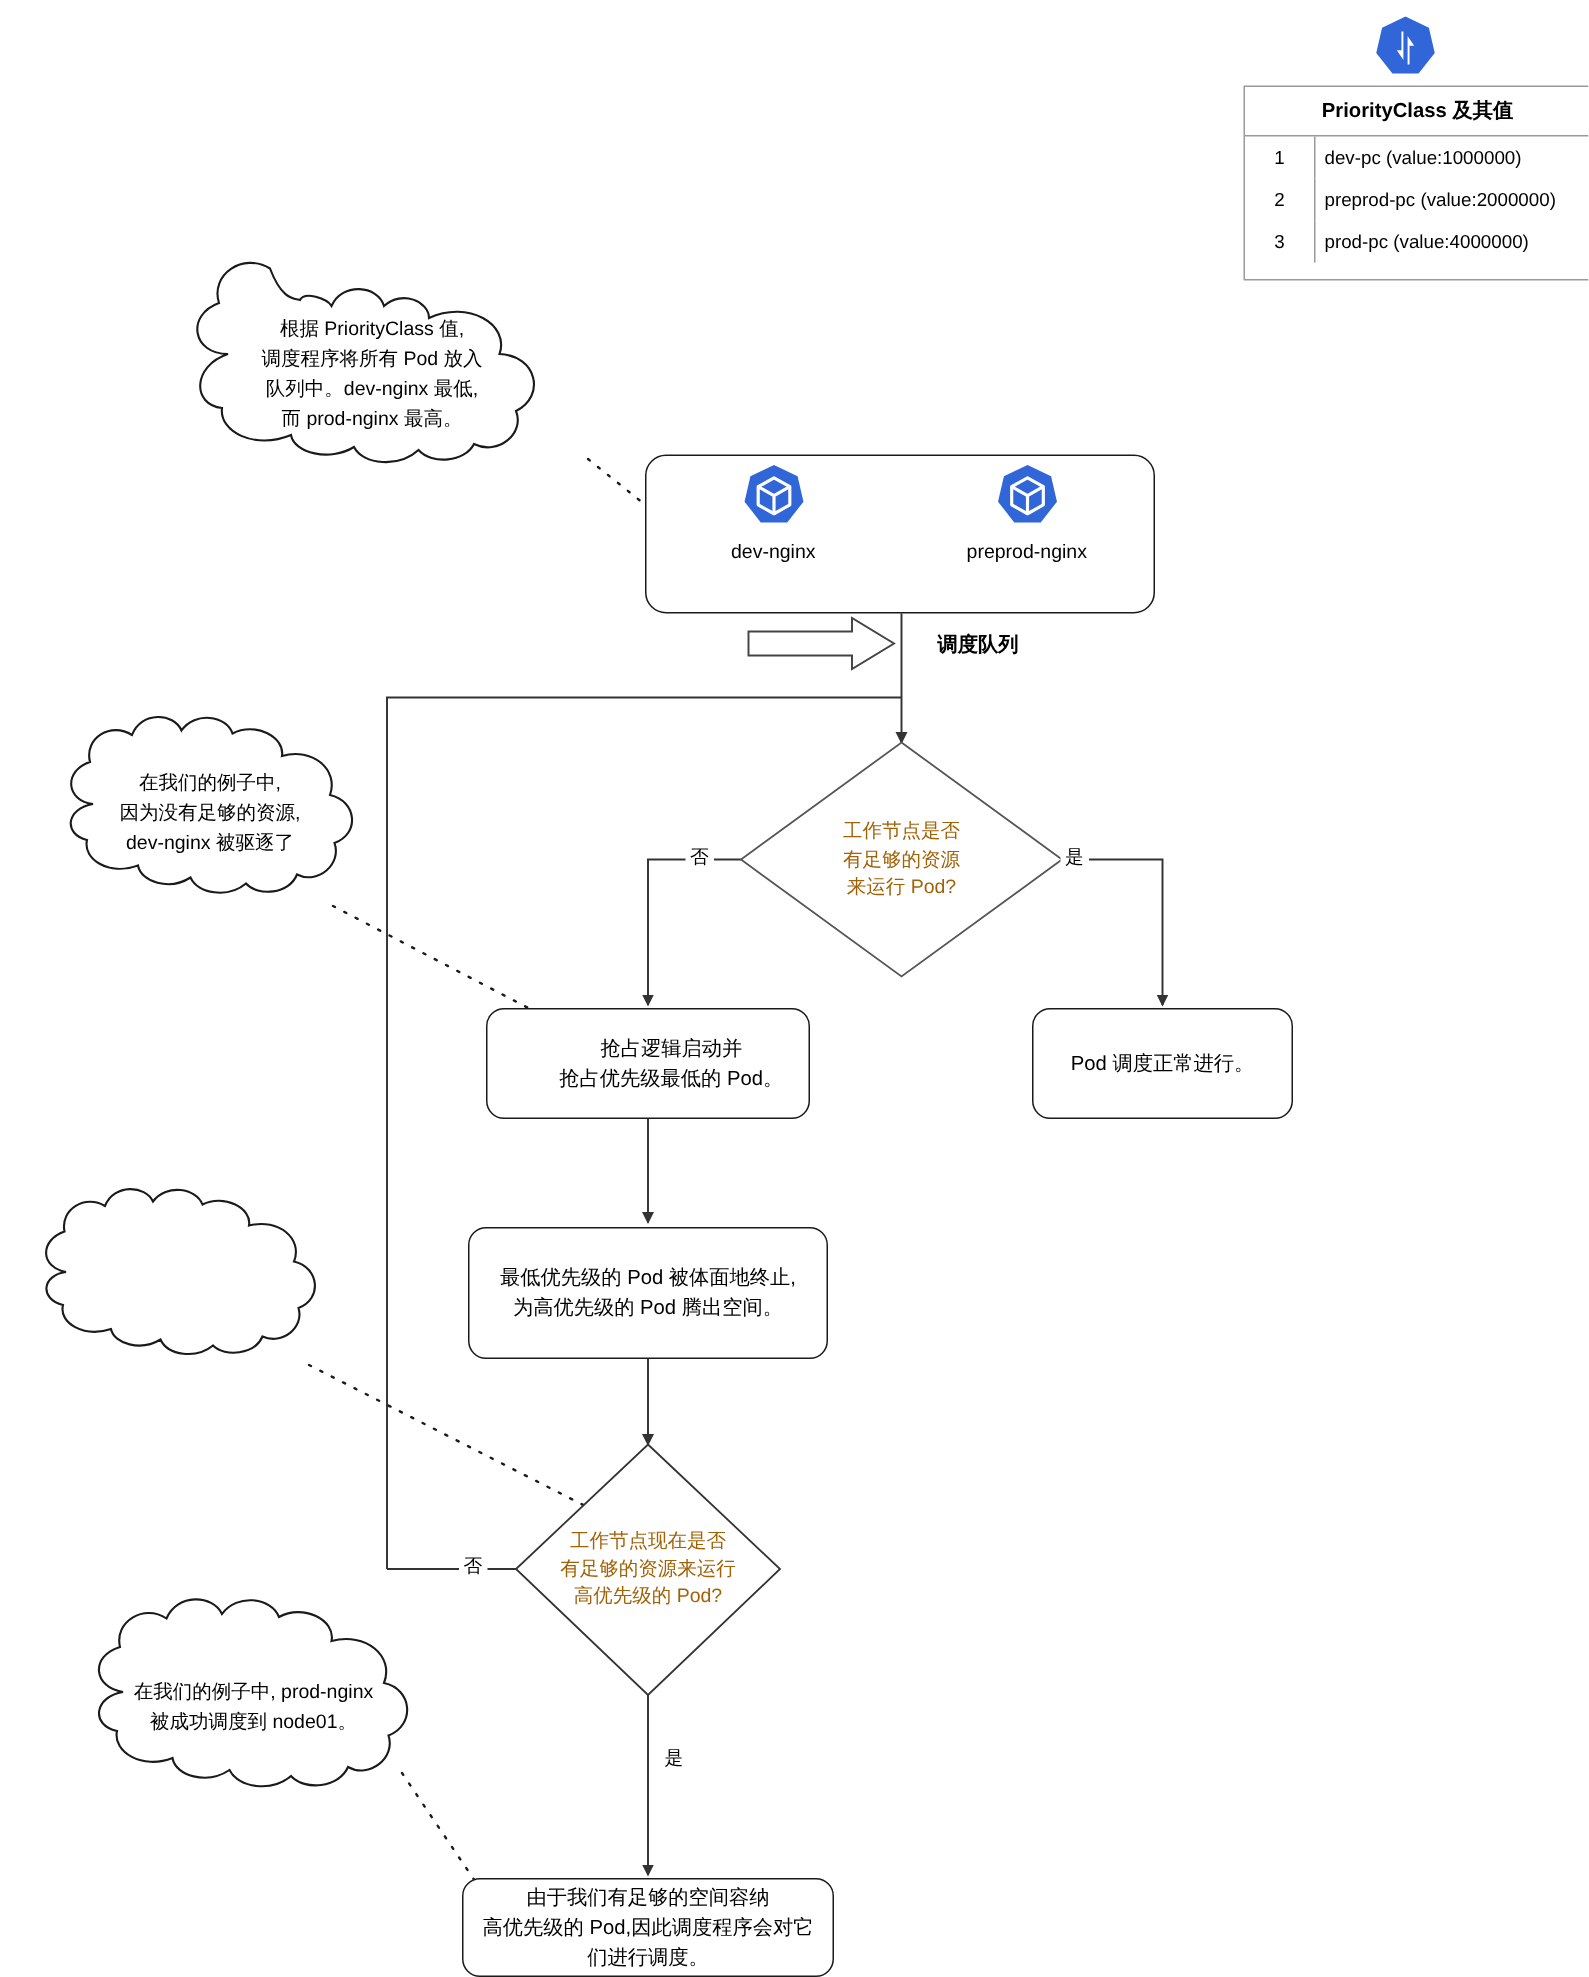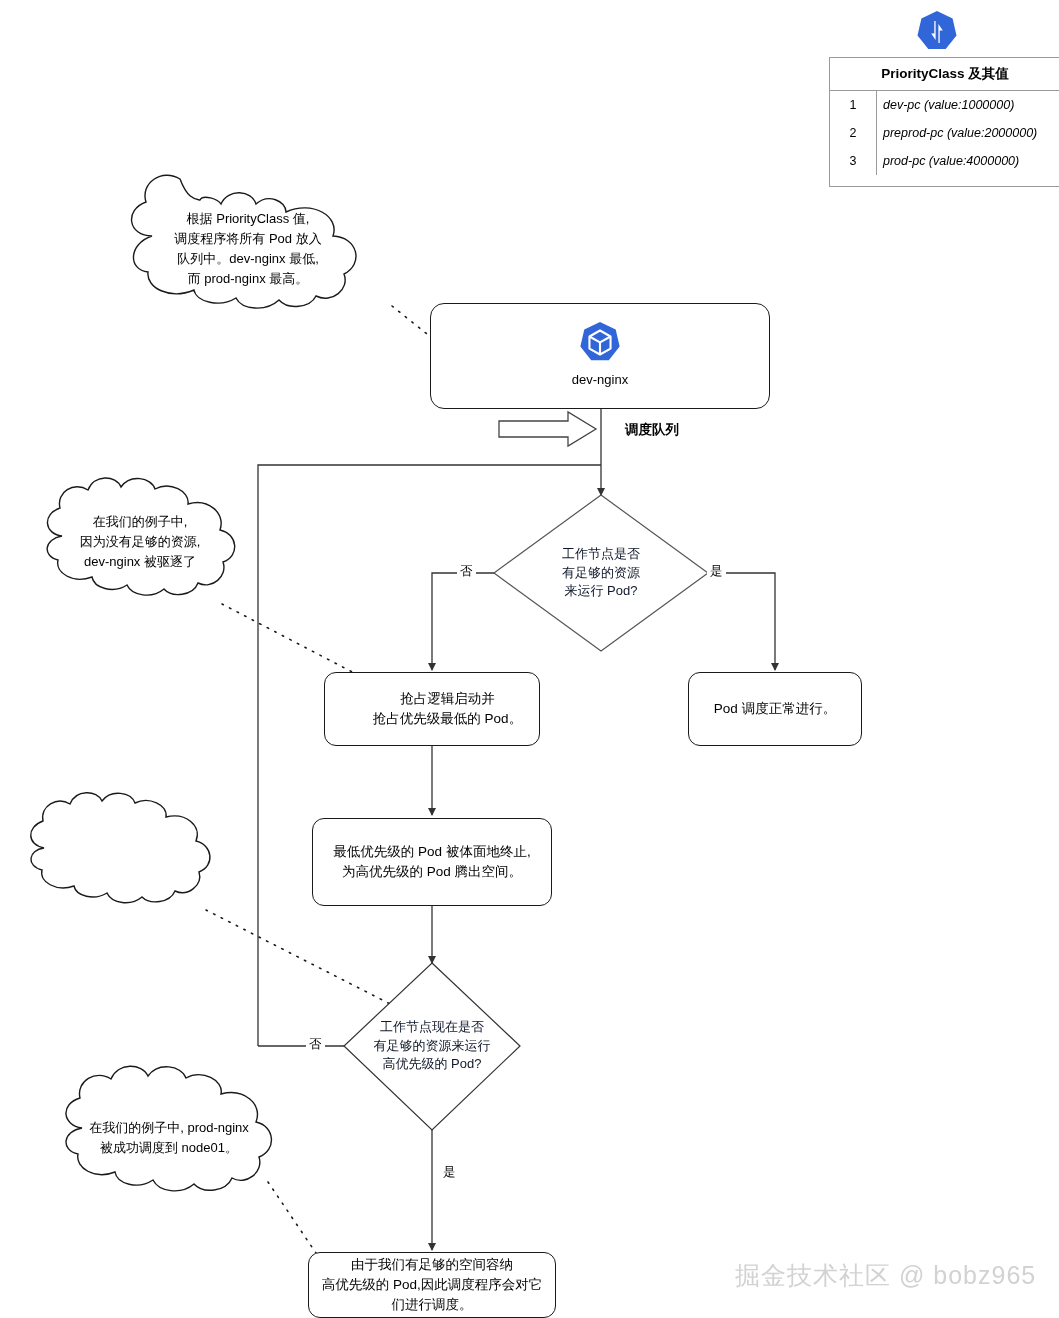--- a/index.html
+++ b/index.html
@@ -61,33 +61,33 @@
   .pc-table td{
     padding:7px 6px;
     font-size:12.5px;
     color:#000;
   }
   .pc-num{
     width:34px;
     text-align:center;
     border-right:1px solid #9a9a9a;
   }
-  .pc-val{padding-left:14px;font-style:italic;}
+  .pc-val{padding-left:14px;}
   
   .k8s-logo{position:absolute;}
   
   .pod-group{
     position:absolute;
     border:1.3px solid #1a1a1a;
     border-radius:14px;
     background:#fff;
     display:flex;
     align-items:flex-start;
     justify-content:space-around;
-    padding-top:16px;
+    padding-top:4px;
     box-sizing:border-box;
   }
   .pod{
     width:100px;
     display:flex;
     flex-direction:column;
     align-items:center;
   }
   .pod-label{
     margin-top:6px;
@@ -101,21 +101,21 @@
     position:absolute;
     left:0;top:0;
     width:100%;height:100%;
     display:flex;
     align-items:center;
     justify-content:center;
     text-align:center;
     font-size:13px;
     line-height:1.45;
     white-space:pre-line;
-    color:#0f172a;
+    color:#a16207;
   }
   
   .cloud{position:absolute;}
   .cloud-text{
     position:absolute;
     left:0;top:0;
     width:100%;height:100%;
     display:flex;
     align-items:center;
     justify-content:center;
@@ -301,20 +301,28 @@
 
     <div class="pod">
       <svg width="46" height="46" viewBox="0 0 48 48" xmlns="http://www.w3.org/2000/svg">
         <polygon points="24,2 40.4,9.9 44.5,27.6 33.2,42 14.8,42 3.5,27.6 7.6,9.9" fill="#3066D8"></polygon>
         <path d="M24,11 L35,17.2 L35,29.8 L24,36 L13,29.8 L13,17.2 z" fill="none" stroke="#ffffff" stroke-width="2.2" stroke-linejoin="round"></path>
         <path d="M13,17.2 L24,23.4 L35,17.2 M24,23.4 L24,36" fill="none" stroke="#ffffff" stroke-width="2.2" stroke-linejoin="round"></path>
       </svg>
       <span class="pod-label">dev-nginx</span>
     </div>
 
+    <div class="pod">
+      <svg width="46" height="46" viewBox="0 0 48 48" xmlns="http://www.w3.org/2000/svg">
+        <polygon points="24,2 40.4,9.9 44.5,27.6 33.2,42 14.8,42 3.5,27.6 7.6,9.9" fill="#3066D8"></polygon>
+        <path d="M24,11 L35,17.2 L35,29.8 L24,36 L13,29.8 L13,17.2 z" fill="none" stroke="#ffffff" stroke-width="2.2" stroke-linejoin="round"></path>
+        <path d="M13,17.2 L24,23.4 L35,17.2 M24,23.4 L24,36" fill="none" stroke="#ffffff" stroke-width="2.2" stroke-linejoin="round"></path>
+      </svg>
+      <span class="pod-label">preprod-nginx</span>
+    </div>
 
   </div>
 
   <div class="queue-label" style="left:625px;top:421px;">调度队列</div>
 
   <div class="diamond-wrap" style="left:531px;top:533px;width:140px;height:80px;">
     <div class="diamond-text">工作节点是否
 有足够的资源
 来运行 Pod?</div>
   </div>
@@ -335,15 +343,14 @@
 
   <div class="node rbox" style="left:688px;top:672px;width:174px;height:74px;">Pod 调度正常进行。</div>
 
   <div class="node rbox" style="left:312px;top:818px;width:240px;height:88px;">最低优先级的 Pod 被体面地终止,
 为高优先级的 Pod 腾出空间。</div>
 
   <div class="node rbox" style="left:308px;top:1252px;width:248px;height:66px;">由于我们有足够的空间容纳
 高优先级的 Pod,因此调度程序会对它
 们进行调度。</div>
 
-  <div class="watermark" style="left:735px;top:1259px;">掘金技术社区 @ bobz965</div>
 
 </div>
 
 </body></html>

